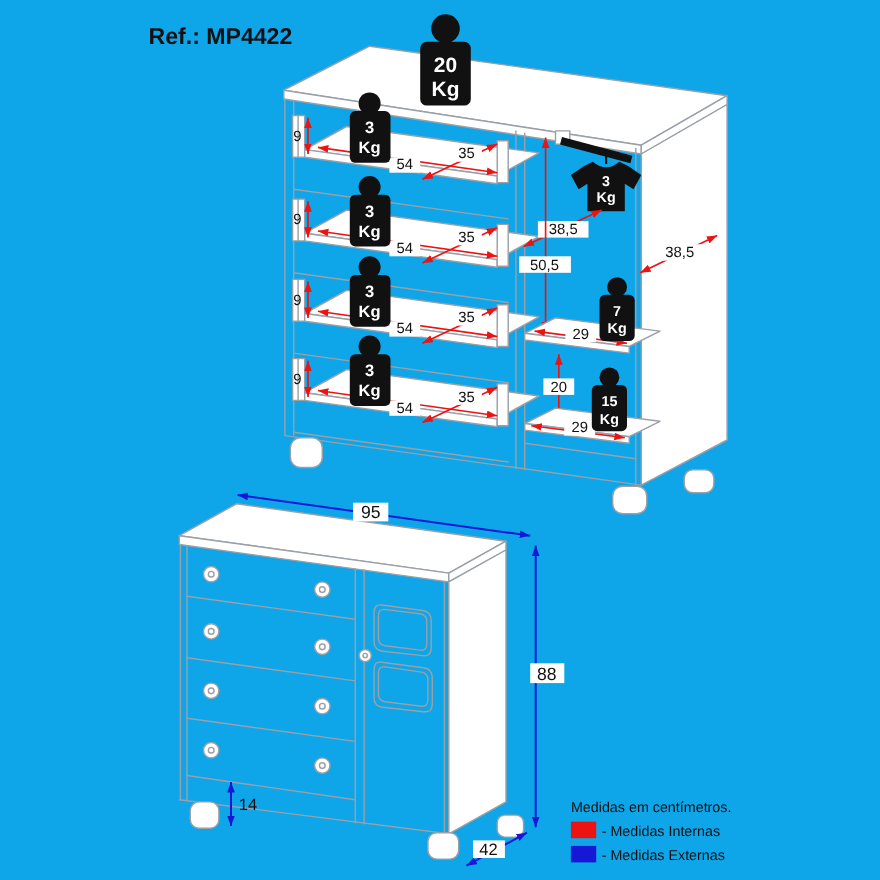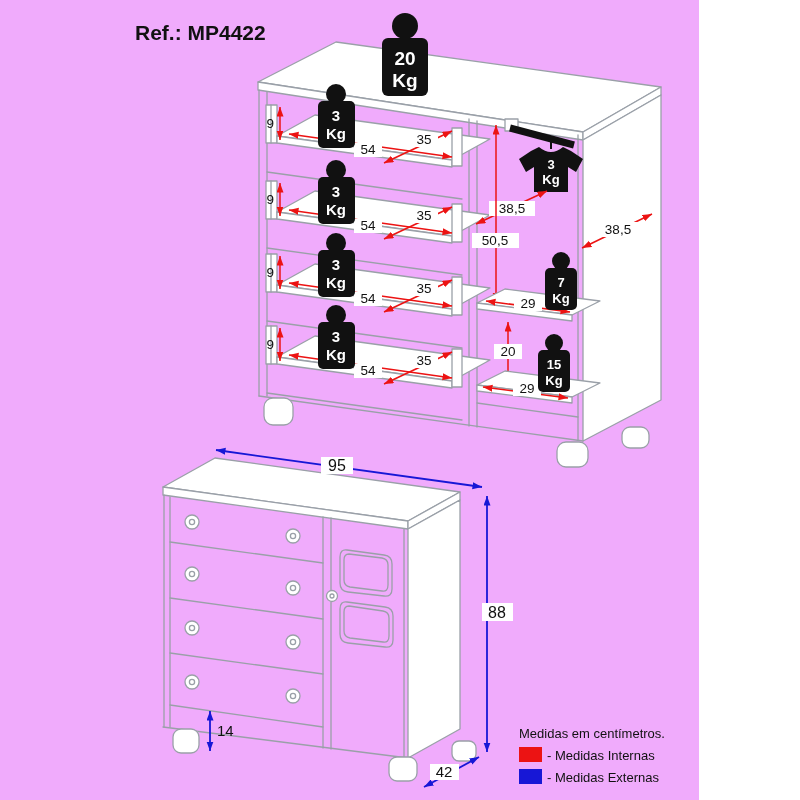--- a/index.html
+++ b/index.html
@@ -1,16 +1,16 @@
 <!DOCTYPE html>
 <html style="--internal: #ec1313; --external: #1717d6; --line: #9aa0a8; --ink: #111111; --weight: #111111;"><head>
 <meta charset="utf-8">
 <style>
   html,body{margin:0;padding:0;background:#fff}
-  .stage{position:relative;width:699px;height:800px;background:#f0abfc;overflow:hidden;
+  .stage{position:relative;width:800px;height:800px;background:#0ea5e9;overflow:hidden;
          font-family:"Liberation Sans",sans-serif}
   svg{display:block}
   svg text{font-family:"Liberation Sans",sans-serif;fill:var(--ink,#111)}
   .ref{font-size:21px;font-weight:bold}
   .fur{fill:#fff;stroke:var(--line,#9aa0a8);stroke-width:1.3;stroke-linejoin:round}
   .furl{fill:none;stroke:var(--line,#9aa0a8);stroke-width:1.3;stroke-linecap:round}
   .mi{stroke:var(--internal,#ec1313);stroke-width:1.5;fill:none;
       marker-start:url(#arrR);marker-end:url(#arrR)}
   .me{stroke:var(--external,#1717d6);stroke-width:1.8;fill:none;
       marker-start:url(#arrB);marker-end:url(#arrB)}

